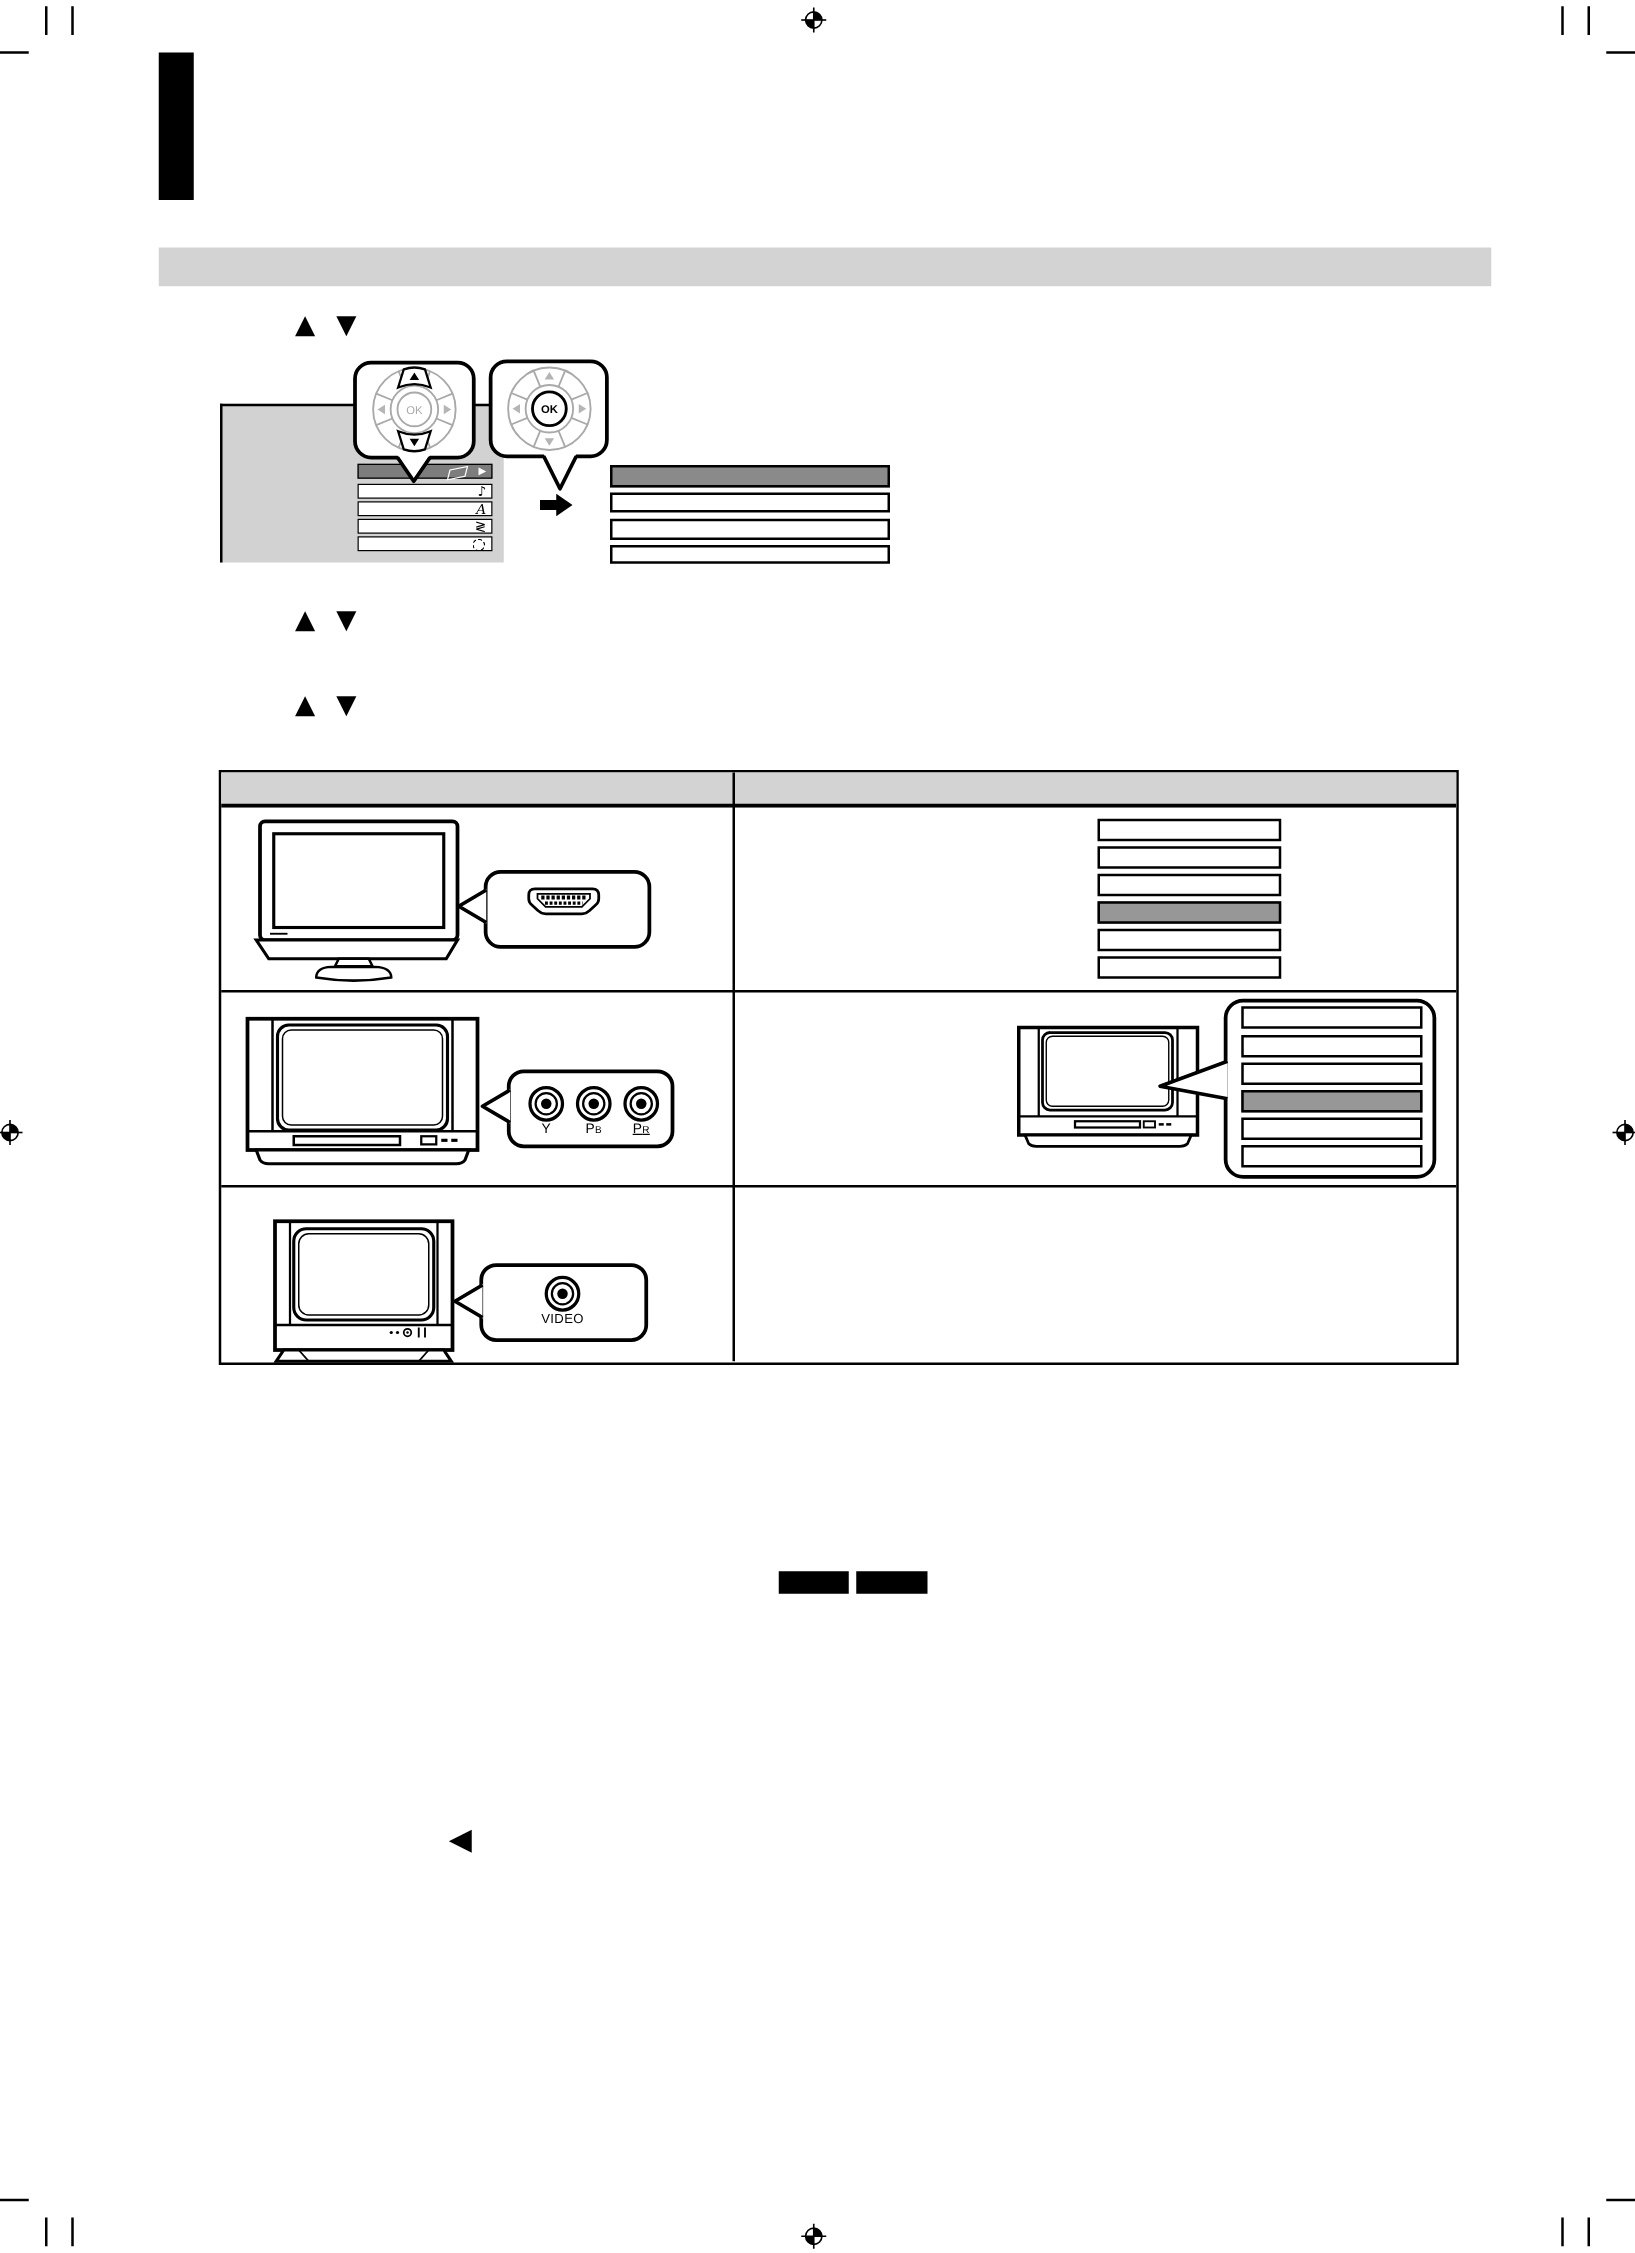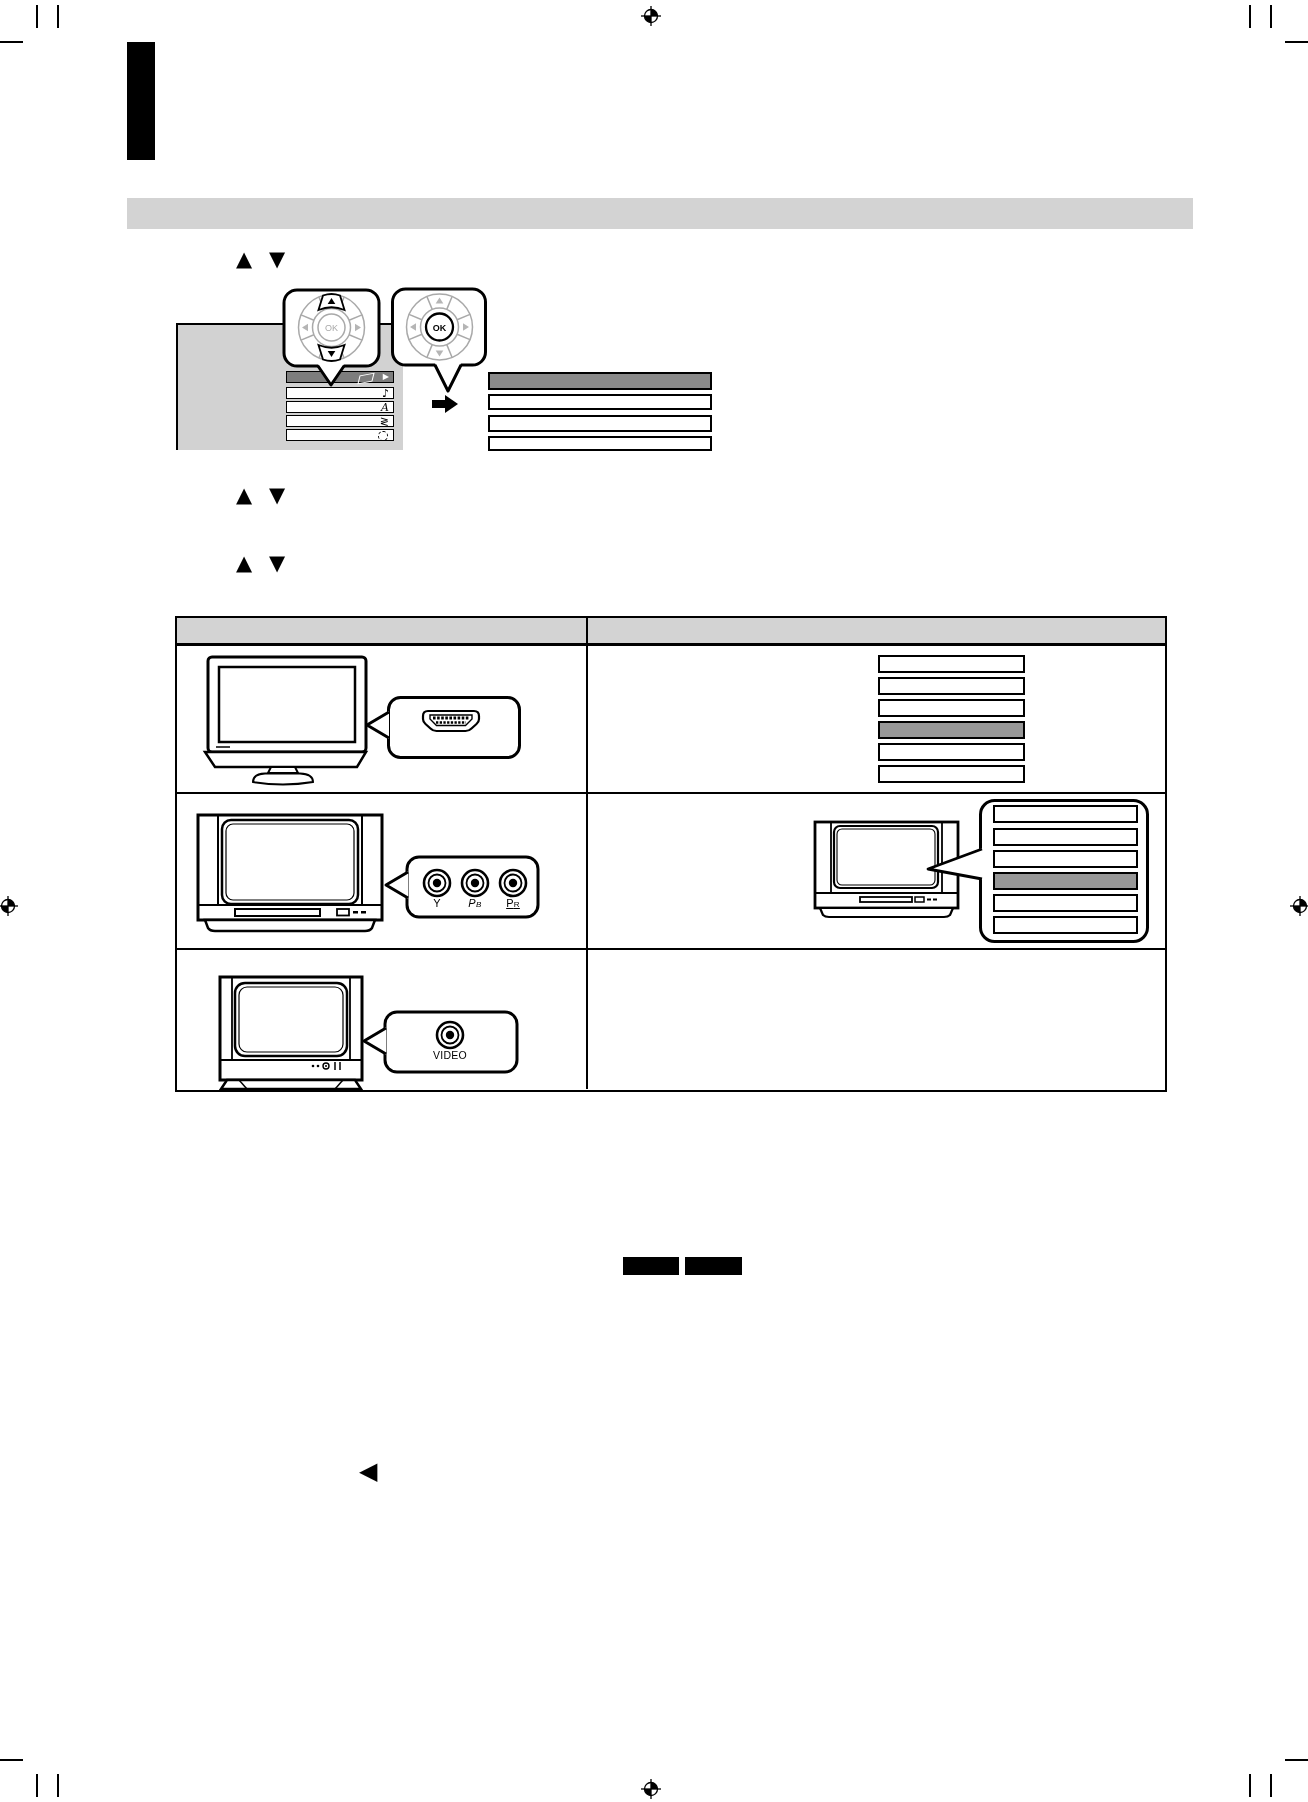--- a/index.html
+++ b/index.html
@@ -219,21 +219,21 @@
     </g>
     <g>
       <circle cx="135" cy="31" r="13" fill="#fff" stroke="#000" stroke-width="2.6"></circle>
       <circle cx="135" cy="31" r="8.5" fill="#fff" stroke="#000" stroke-width="1.8"></circle>
       <circle cx="135" cy="31" r="4.2" fill="#000"></circle>
     </g>
   </svg>
   <div class="jack-label" style="left:425px;top:897px;width:24px;">
     <span>Y</span><span class="sub"></span>
   </div>
-  <div class="jack-label" style="left:463px;top:897px;width:24px;font-style:italic;">
+  <div class="jack-label" style="left:463px;top:897px;width:24px;">
     <span>P</span><span class="sub">B</span>
   </div>
   <div class="jack-label" style="left:501px;top:897px;width:24px;text-decoration:underline;">
     <span>P</span><span class="sub">R</span>
   </div>
 
   <svg style="left:812px;top:819px;" width="150" height="105" viewBox="0 0 150 105">
     <rect x="3" y="3" width="143" height="86" fill="#fff" stroke="#000" stroke-width="2.8"></rect>
     <line x1="19" y1="3" x2="19" y2="74" stroke="#000" stroke-width="1.8"></line>
     <line x1="130" y1="3" x2="130" y2="74" stroke="#000" stroke-width="1.8"></line>

